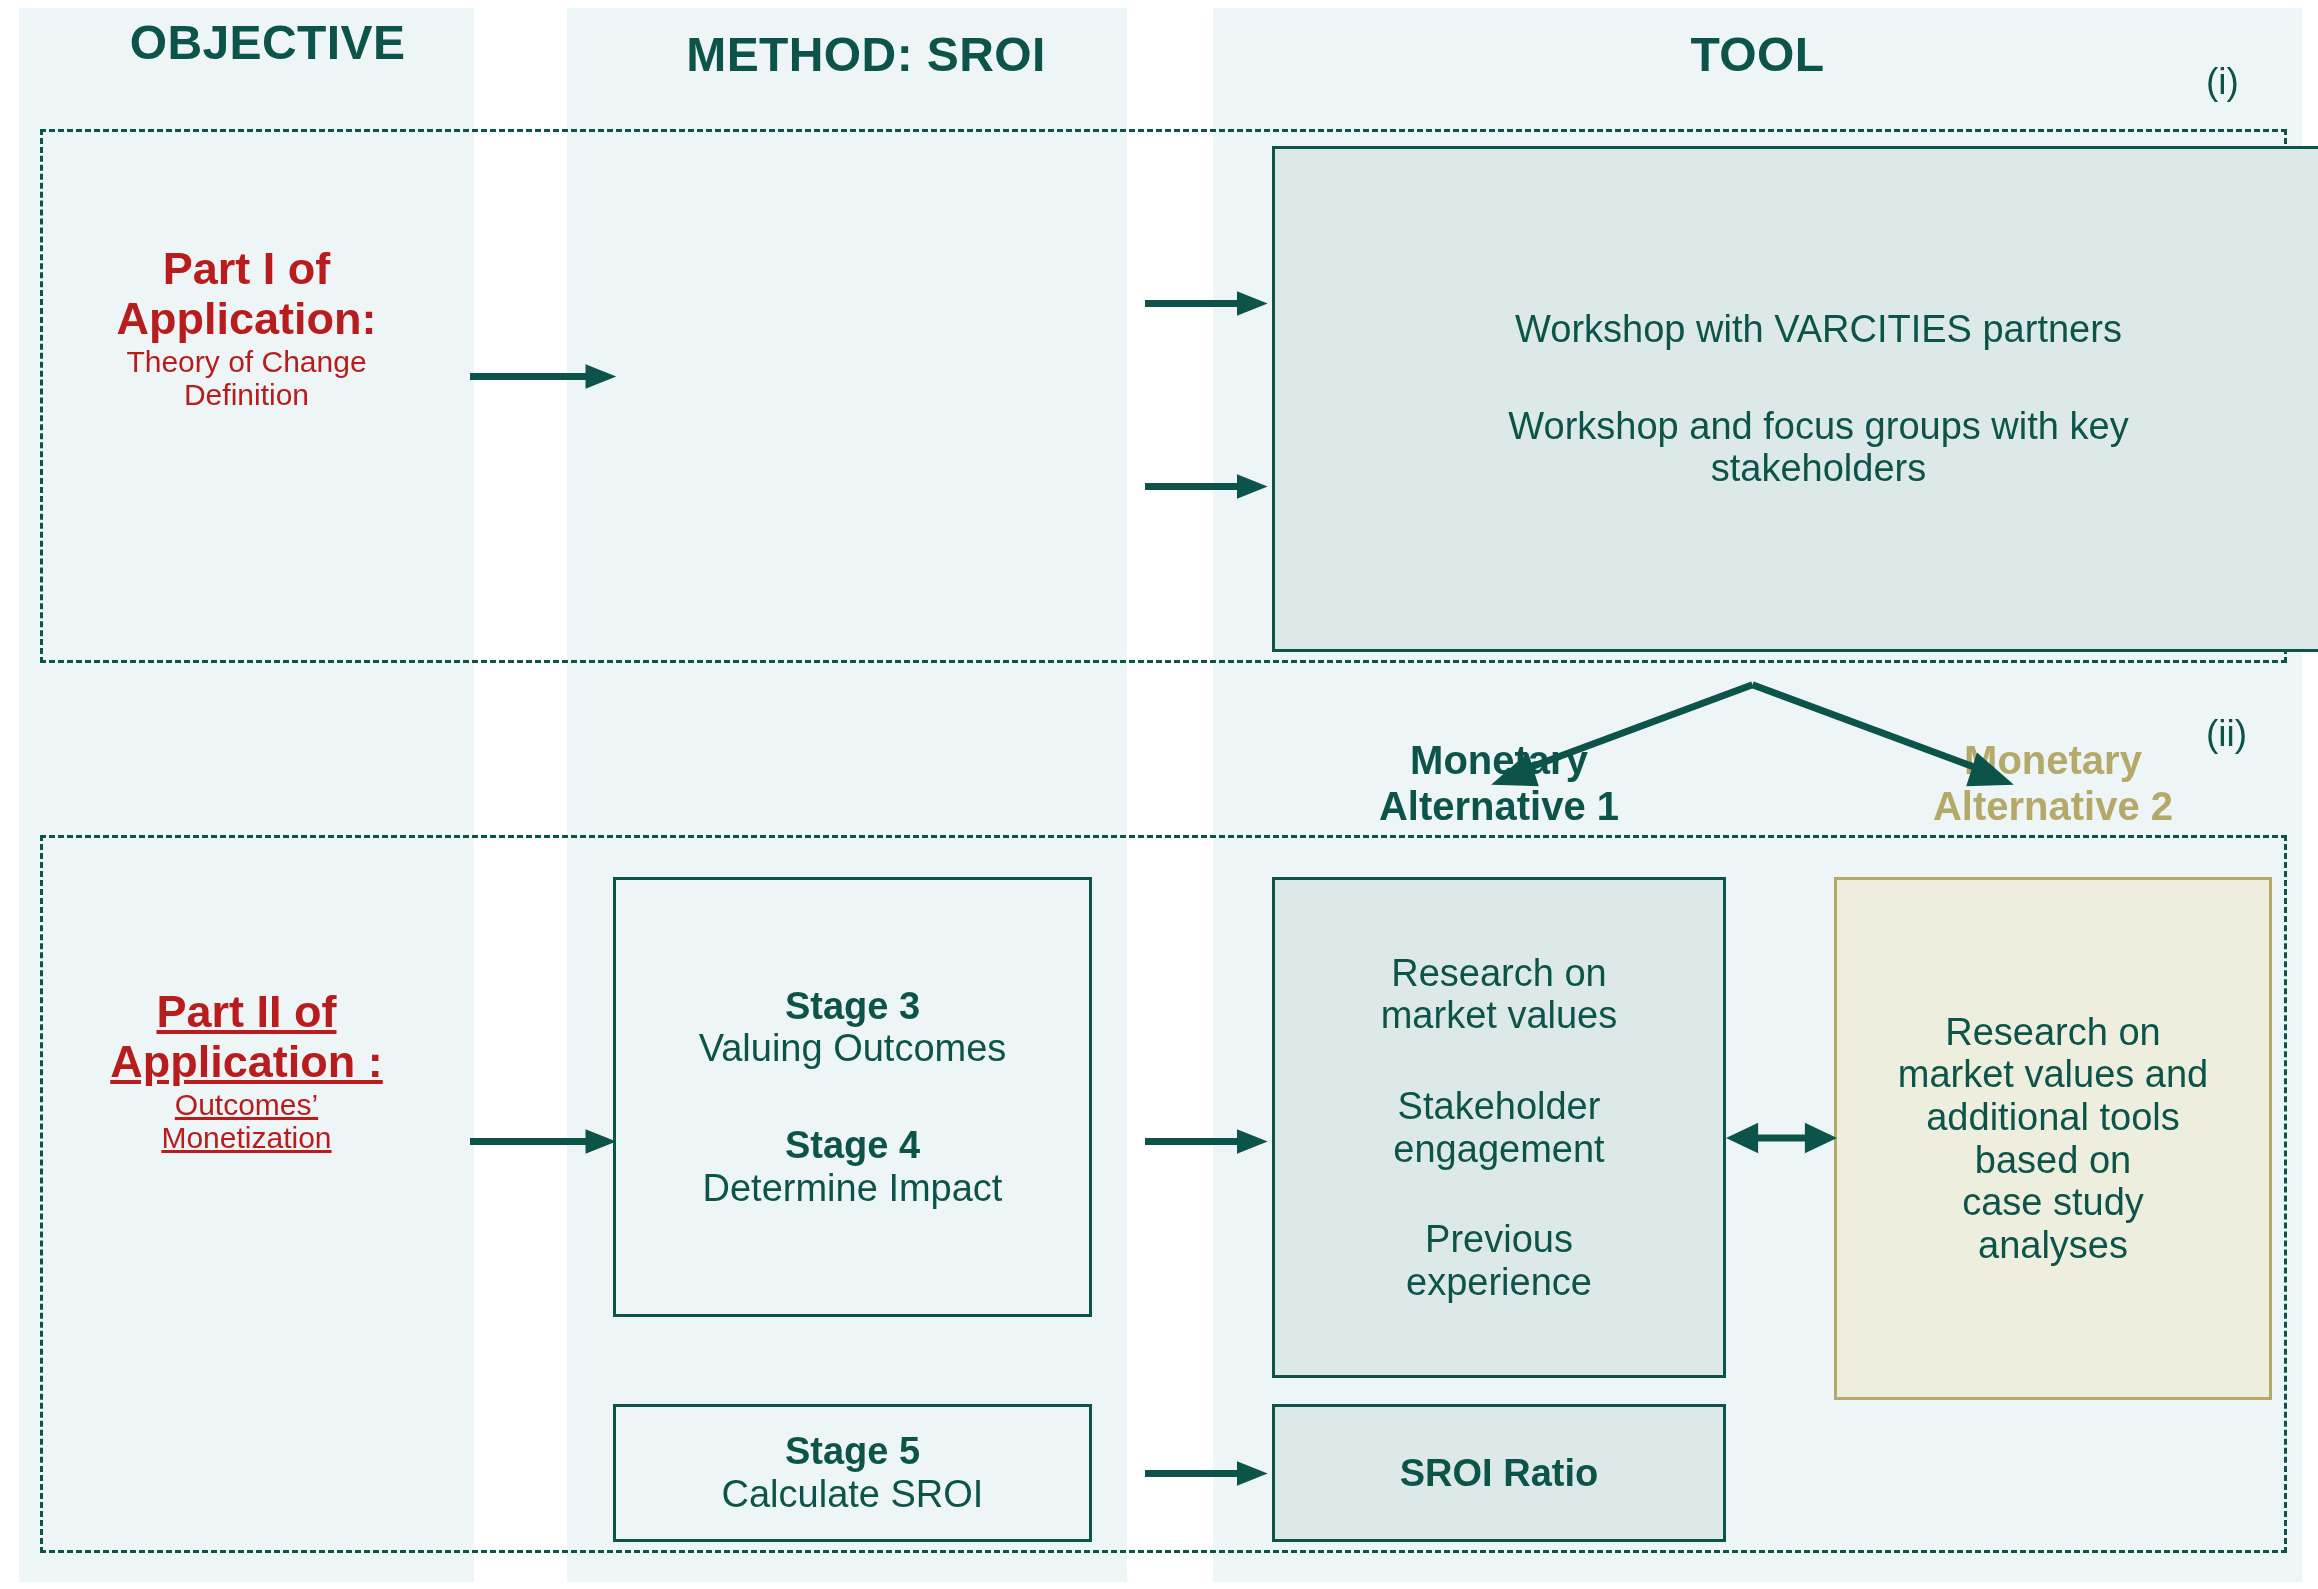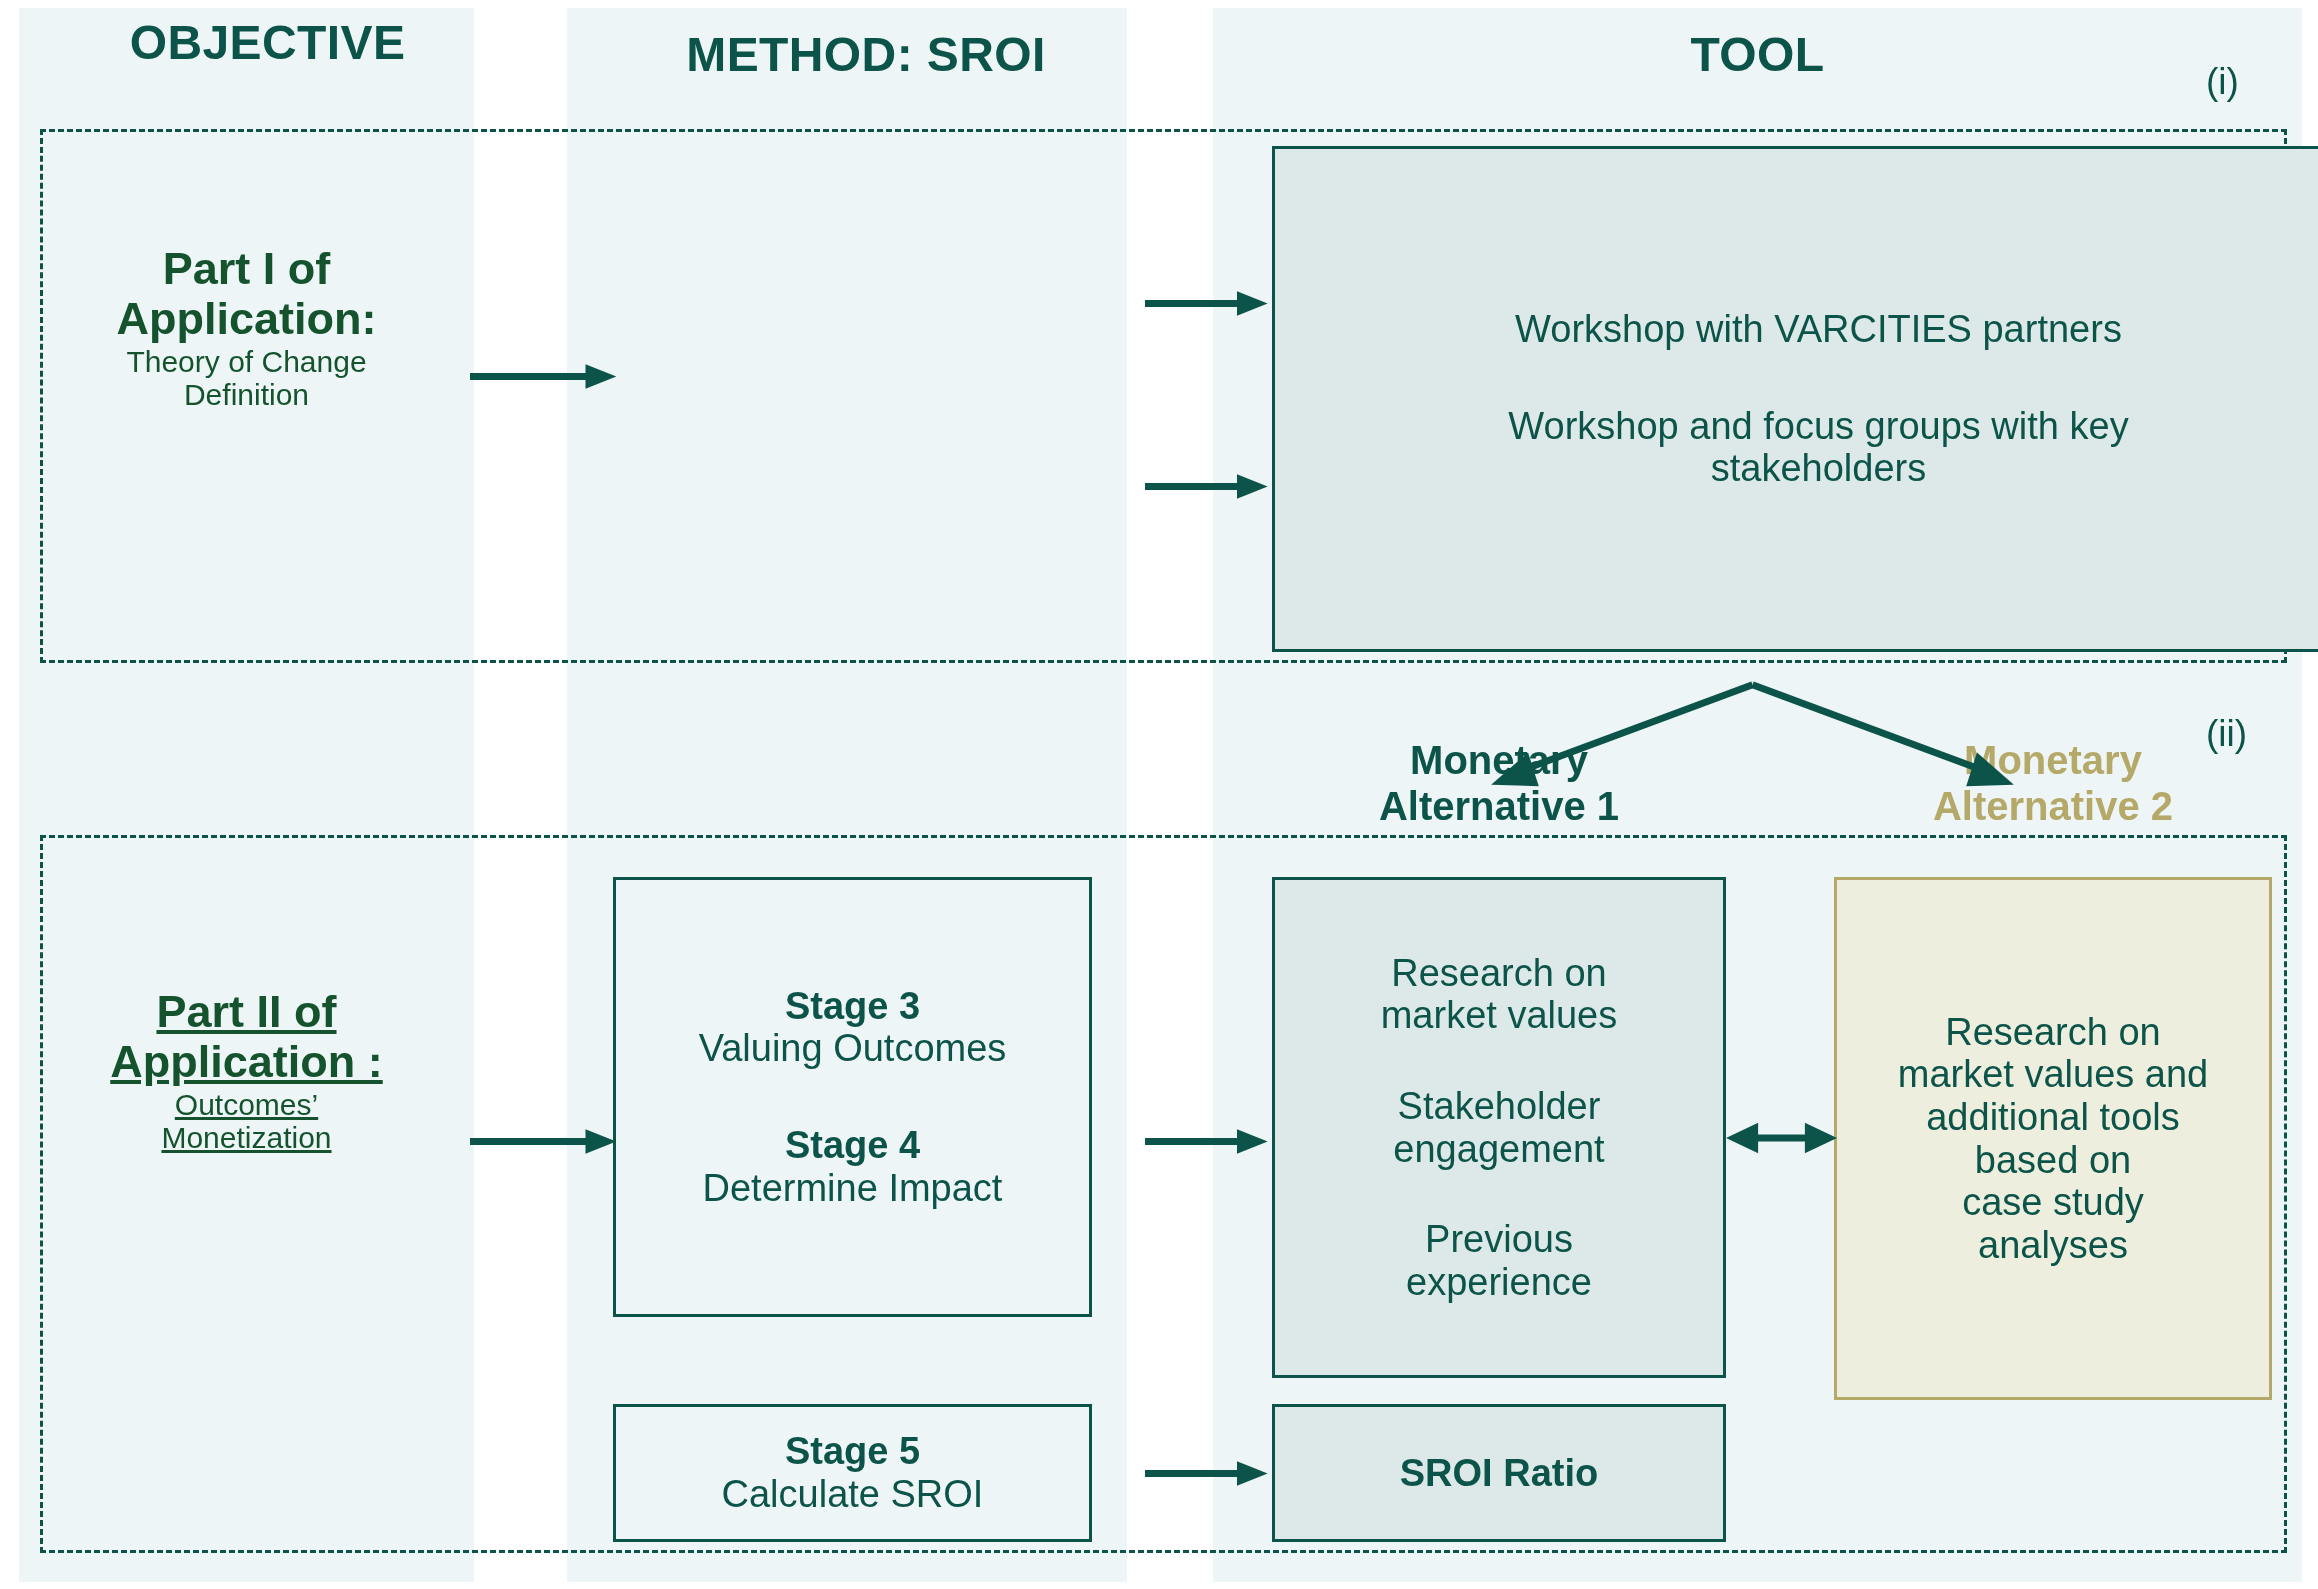--- a/index.html
+++ b/index.html
@@ -41,21 +41,21 @@
   #alt1box{left:1272px;top:877px;width:454px;height:501px;background:#dde9e8;}
   #alt2box{left:1834px;top:877px;width:438px;height:523px;background:#eeeede;border-color:#b5a96a;}
   #sroibox{left:1272px;top:1404px;width:454px;height:138px;background:#dde9e8;}
 
   .line{font-size:38px;line-height:1.12;color:#0c5449;font-weight:normal;}
   .line.b{font-weight:bold;}
   .gap-md{height:48px;}
   .gap-lg{height:54px;}
 
   
-  .objblock{position:absolute;text-align:center;color:#14532d;width:455px;left:19px;}
+  .objblock{position:absolute;text-align:center;color:#b91c1c;width:455px;left:19px;}
   .objblock .big{font-size:45px;font-weight:bold;line-height:1.12;}
   .objblock .small{font-size:30px;font-weight:normal;line-height:1.12;}
   #obj1{top:244px;}
   #obj2{top:987px;text-decoration:underline;}
 
   
   .altcap{position:absolute;text-align:center;font-weight:bold;font-size:40px;line-height:1.14;}
   #altcap1{left:1272px;top:738px;width:454px;color:#0c5449;}
   #altcap2{left:1834px;top:738px;width:438px;color:#b5a96a;}
 

